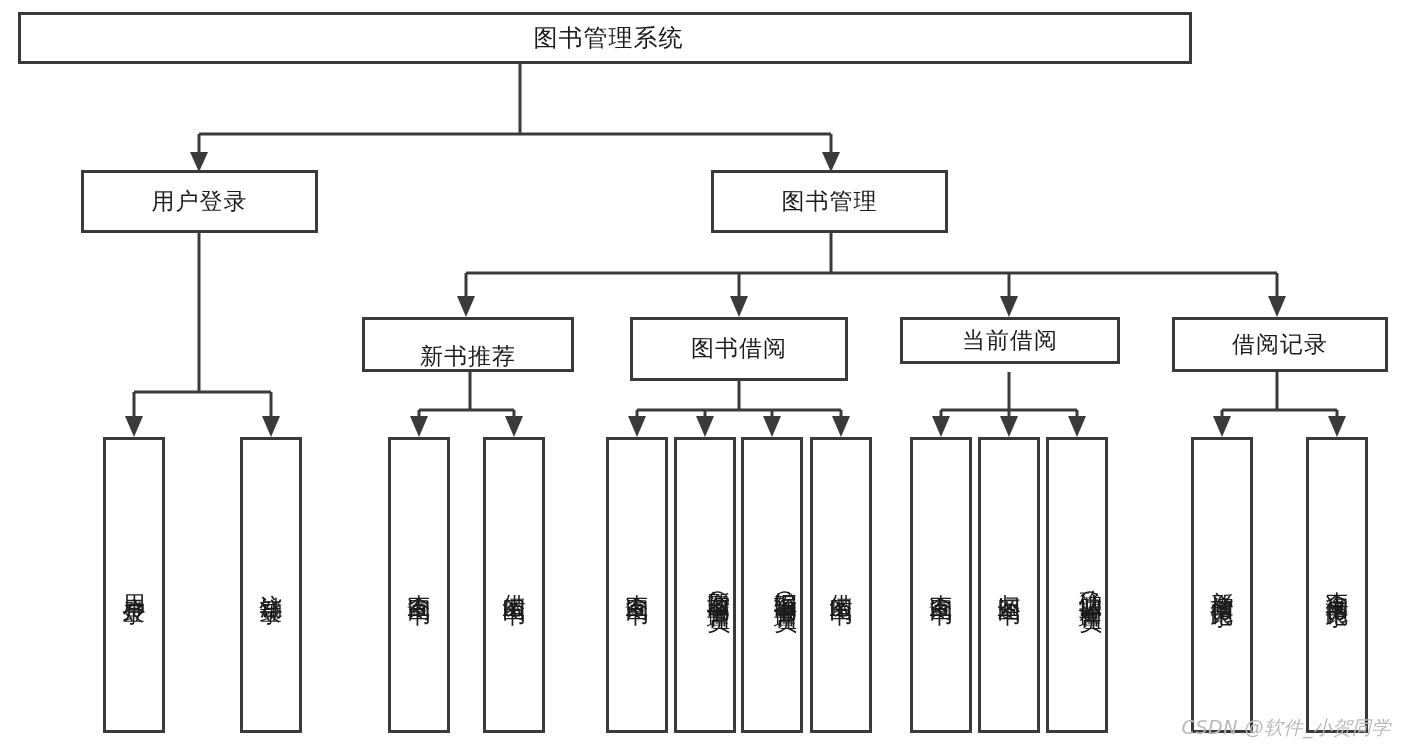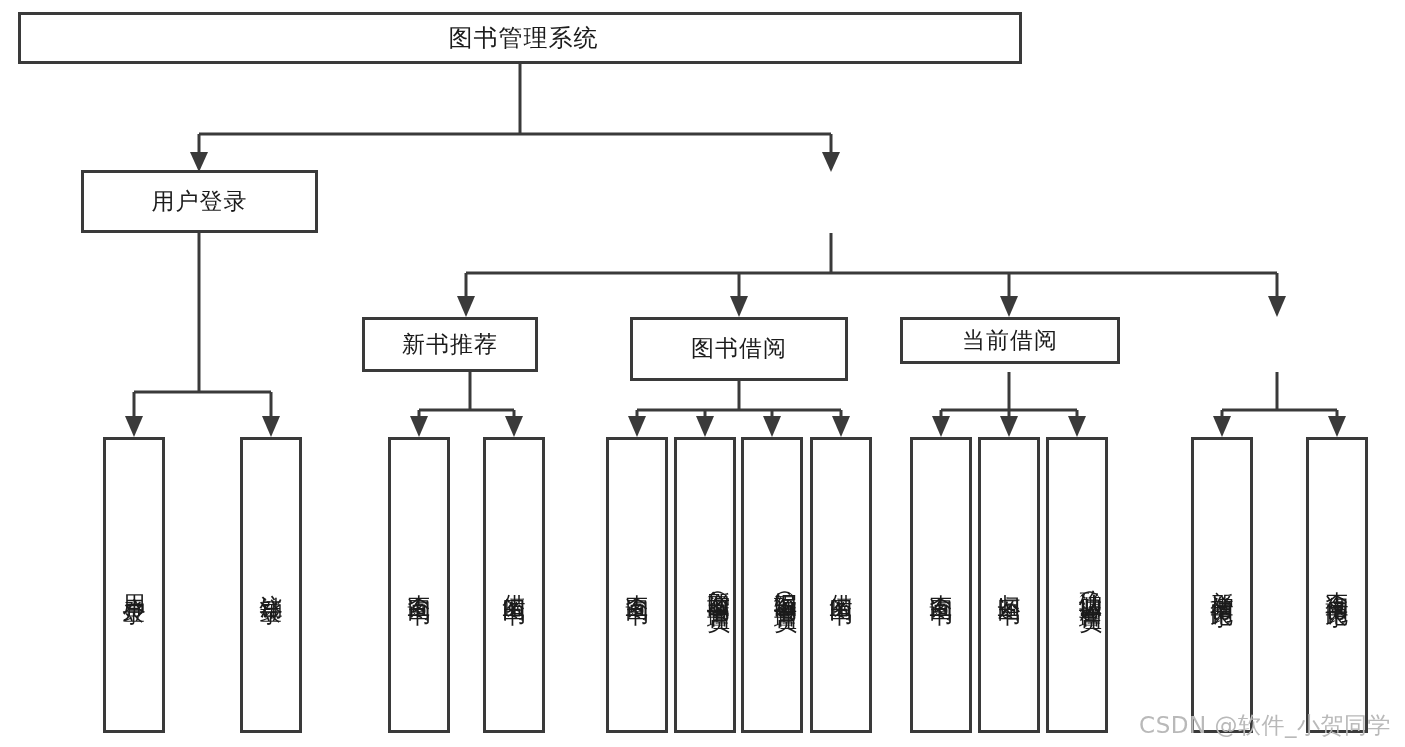--- a/index.html
+++ b/index.html
@@ -71,25 +71,26 @@
     padding-top: 0;
   }
   .node .txt {
     display: block;
   }
   
   #watermark {
     position: absolute;
     right: 14px;
     bottom: 6px;
-    font-size: 23px;
+    font-size: 19px;
     color: #b9b9b9;
     white-space: nowrap;
     letter-spacing: 0.5px;
     pointer-events: none;
+    font-style: italic;
   }
 </style>
 </head>
 <body>
 
 <div id="canvas">
 
   <svg id="wires" viewBox="0 0 1405 747" width="1405" height="747" aria-hidden="true">
 
     <line x1="520" y1="64" x2="520" y2="134"></line>
@@ -147,37 +148,43 @@
     <polygon points="1068,416 1086,416 1077,437"></polygon>
 
     <line x1="1277" y1="372" x2="1277" y2="410"></line>
     <line x1="1222" y1="410" x2="1337" y2="410"></line>
     <line x1="1222" y1="410" x2="1222" y2="420"></line>
     <polygon points="1213,416 1231,416 1222,437"></polygon>
     <line x1="1337" y1="410" x2="1337" y2="420"></line>
     <polygon points="1328,416 1346,416 1337,437"></polygon>
   </svg>
 
-  <div class="node h root" style="left:18px; top:12px; width:1004px; height:52px;padding-left:7px;">
+  <div class="node h root" style="left:18px; top:12px; width:1174px; height:52px;padding-left:7px;">
     <span class="txt">图书管理系统</span>
   </div>
 
   <div class="node h" style="left:81px; top:170px; width:237px; height:63px;">
     <span class="txt">用户登录</span>
   </div>
-
-  <div class="node h" style="left:362px; top:317px; width:176px; height:55px;">
+  <div class="node h" style="left:711px; top:170px; width:237px; height:63px;">
+    <span class="txt">图书管理</span>
+  </div>
+
+  <div class="node h" style="left:362px; top:317px; width:212px; height:55px;align-items:flex-end;">
     <span class="txt">新书推荐</span>
   </div>
   <div class="node h" style="left:630px; top:317px; width:218px; height:64px;">
     <span class="txt">图书借阅</span>
   </div>
   <div class="node h" style="left:900px; top:317px; width:220px; height:47px;">
     <span class="txt">当前借阅</span>
   </div>
+  <div class="node h" style="left:1172px; top:317px; width:216px; height:55px;">
+    <span class="txt">借阅记录</span>
+  </div>
 
   <div class="node v centered" style="left:103px; top:437px; width:62px; height:296px;">
     <span class="txt">用户登录</span>
   </div>
   <div class="node v centered" style="left:240px; top:437px; width:62px; height:296px;">
     <span class="txt">注销登录</span>
   </div>
 
   <div class="node v centered" style="left:388px; top:437px; width:62px; height:296px;">
     <span class="txt">查询图书</span>

